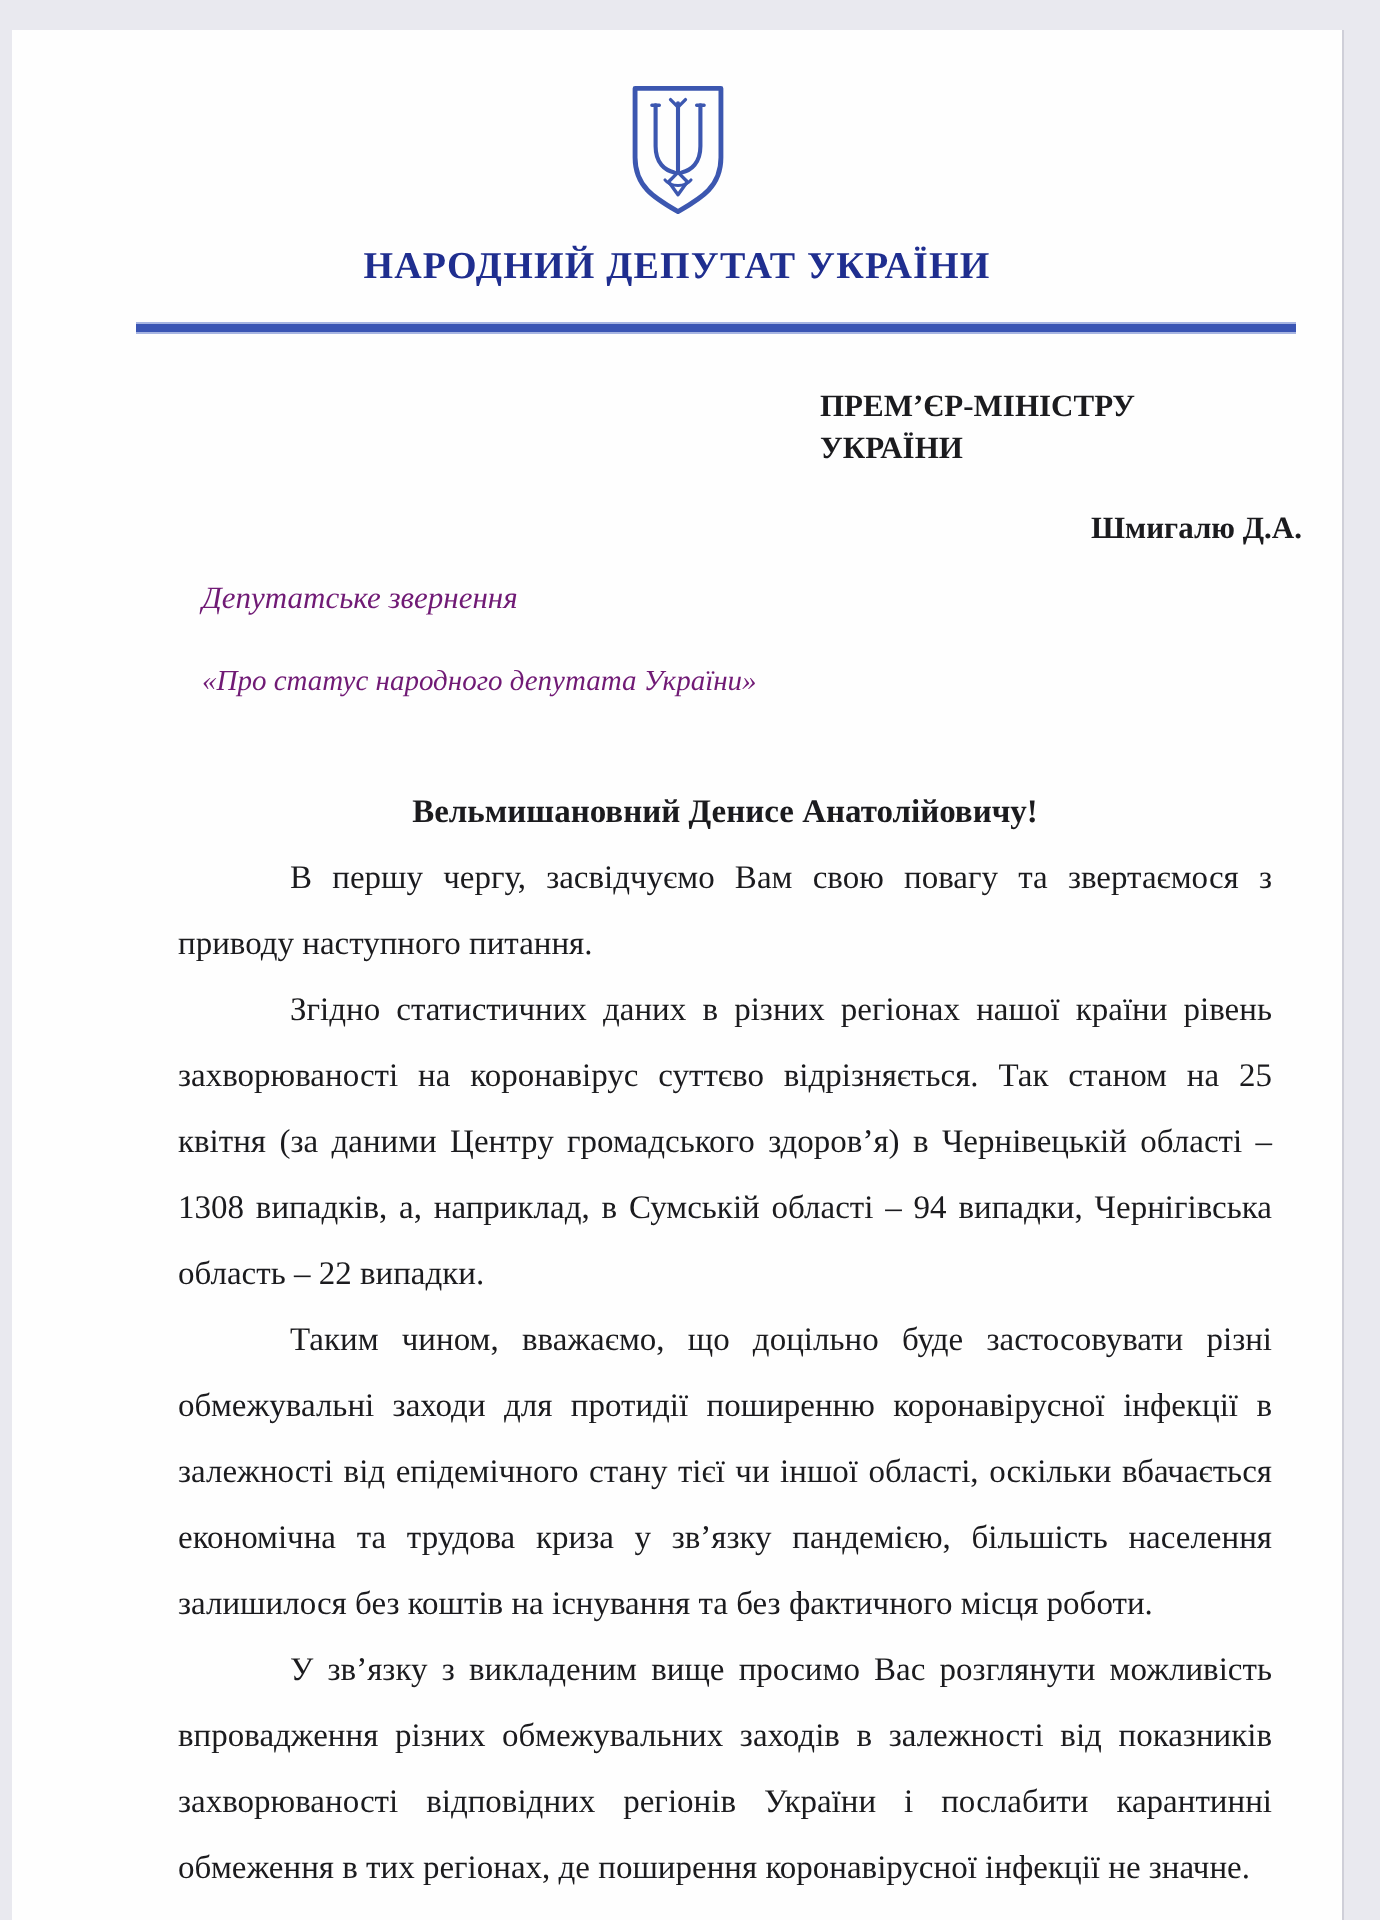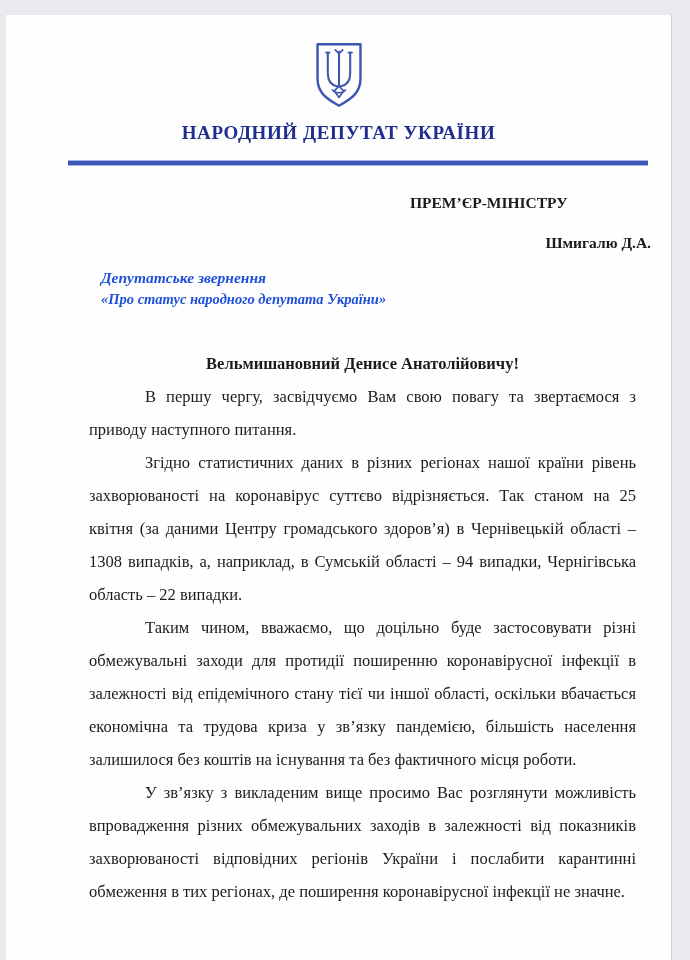--- a/index.html
+++ b/index.html
@@ -56,26 +56,26 @@
   }
   .addressee-name {
     margin-top: 19px;
     font-weight: bold;
     font-size: 15.5px;
     text-align: right;
   }
   .reference {
     margin: 15px 0 0 95px;
     font-style: italic;
-    font-weight: bold;
-    color: #1d4ed8;
+    font-weight: normal;
+    color: #701a75;
   }
   .reference-line1 { font-size: 15.5px; line-height: 20px; }
   .reference-line2 { font-size: 13px; line-height: 17px; }
-  .reference-line3 { font-size: 14.5px; line-height: 19px; margin-top: 2px; }
+  .reference-line3 { font-size: 14.5px; line-height: 19px; margin-top: 22px; }
   .letter-body {
     margin: 38px 35px 0 83px;
     font-size: 16.5px;
     line-height: 33px;
     text-align: justify;
   }
   .salutation {
     text-align: center;
     font-weight: bold;
   }
@@ -102,20 +102,21 @@
         <path d="M23 52 C26 56 34 56 37 52" stroke-width="1.6"></path>
       </svg>
     </span>
     <div class="page-title">НАРОДНИЙ ДЕПУТАТ УКРАЇНИ</div>
   </div>
 
   <div class="blue-rule"></div>
 
   <div class="addressee">
     <div>ПРЕМ’ЄР-МІНІСТРУ</div>
+    <div>УКРАЇНИ</div>
     <div class="addressee-name">Шмигалю Д.А.</div>
   </div>
 
   <div class="reference">
     <div class="reference-line1">Депутатське звернення</div>
     <div class="reference-line3">«Про статус народного депутата України»</div>
   </div>
 
   <div class="letter-body">
     <div class="salutation">Вельмишановний Денисе Анатолійовичу!</div>

